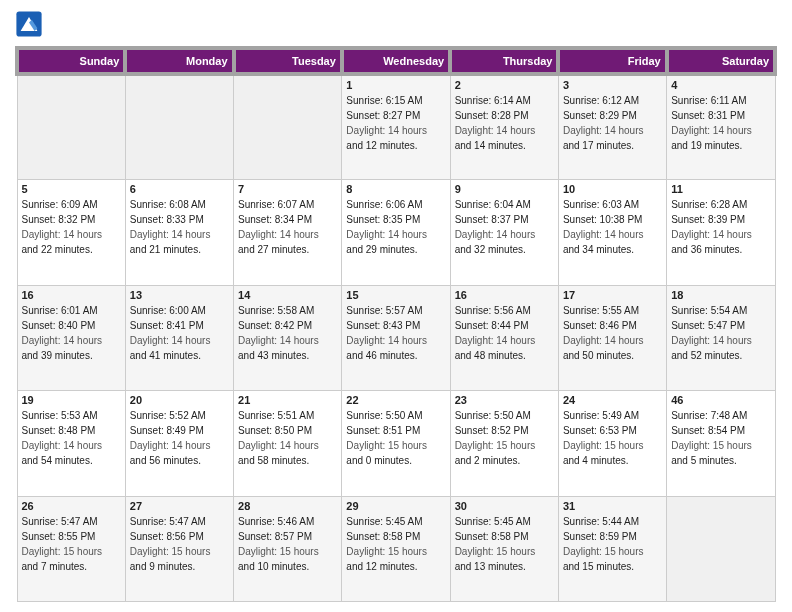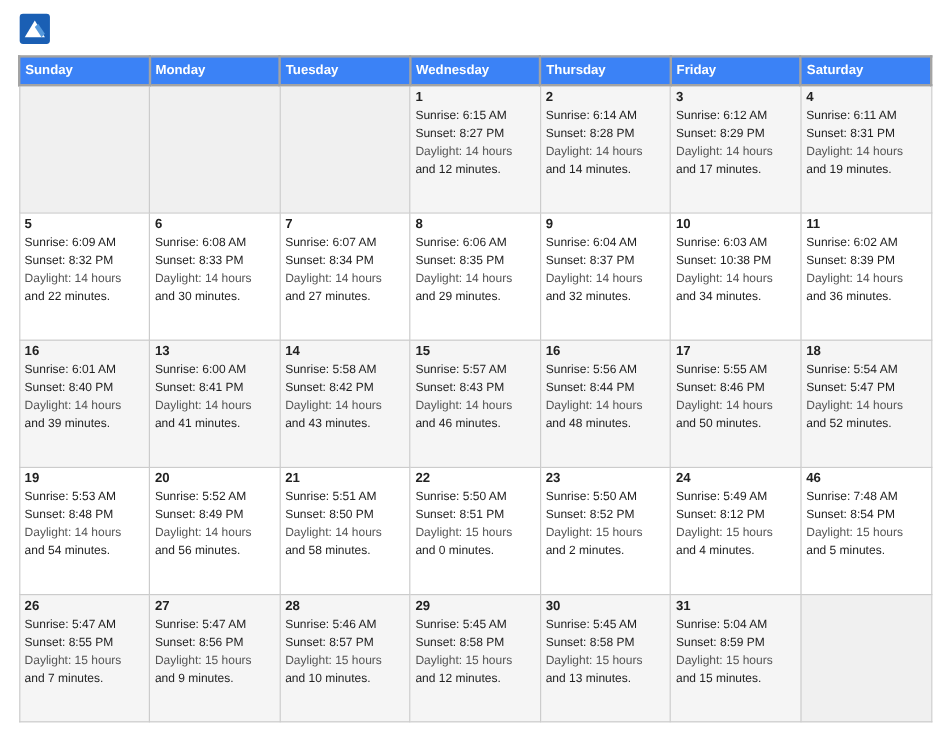--- a/index.html
+++ b/index.html
@@ -52,27 +52,27 @@
       font-size: 14px;
       color: #444;
     }
     .calendar {
       flex: 1;
       border-collapse: collapse;
       width: 100%;
       table-layout: fixed;
     }
     .calendar thead tr th {
-      background: #3b82f6;
+      background: #701a75;
       color: #fff;
       font-size: 11px;
       font-weight: bold;
       padding: 5px 4px;
-      border: 2px solid #a3a3a3;
-      text-align: left;
+      border: 4px solid #a3a3a3;
+      text-align: right;
     }
     .calendar tbody tr td {
       border: 1px solid #ccc;
       vertical-align: top;
       padding: 3px 4px;
       font-size: 9.5px;
       color: #222;
       height: 88px;
       background: #fff;
     }
@@ -155,41 +155,41 @@
             <div class="day-info"><span>Sunrise: 6:11 AM</span><br><span>Sunset: 8:31 PM</span><br><span class="daylight-label">Daylight: 14 hours</span><br><span>and 19 minutes.</span><br></div>
           </td>
         </tr>
         <tr>
           <td>
             <div class="day-num">5</div>
             <div class="day-info"><span>Sunrise: 6:09 AM</span><br><span>Sunset: 8:32 PM</span><br><span class="daylight-label">Daylight: 14 hours</span><br><span>and 22 minutes.</span><br></div>
           </td>
           <td>
             <div class="day-num">6</div>
-            <div class="day-info"><span>Sunrise: 6:08 AM</span><br><span>Sunset: 8:33 PM</span><br><span class="daylight-label">Daylight: 14 hours</span><br><span>and 30 minutes.</span><br></div>
+            <div class="day-info"><span>Sunrise: 6:08 AM</span><br><span>Sunset: 8:33 PM</span><br><span class="daylight-label">Daylight: 14 hours</span><br><span>and 21 minutes.</span><br></div>
           </td>
           <td>
             <div class="day-num">7</div>
             <div class="day-info"><span>Sunrise: 6:07 AM</span><br><span>Sunset: 8:34 PM</span><br><span class="daylight-label">Daylight: 14 hours</span><br><span>and 27 minutes.</span><br></div>
           </td>
           <td>
             <div class="day-num">8</div>
             <div class="day-info"><span>Sunrise: 6:06 AM</span><br><span>Sunset: 8:35 PM</span><br><span class="daylight-label">Daylight: 14 hours</span><br><span>and 29 minutes.</span><br></div>
           </td>
           <td>
             <div class="day-num">9</div>
             <div class="day-info"><span>Sunrise: 6:04 AM</span><br><span>Sunset: 8:37 PM</span><br><span class="daylight-label">Daylight: 14 hours</span><br><span>and 32 minutes.</span><br></div>
           </td>
           <td>
             <div class="day-num">10</div>
             <div class="day-info"><span>Sunrise: 6:03 AM</span><br><span>Sunset: 10:38 PM</span><br><span class="daylight-label">Daylight: 14 hours</span><br><span>and 34 minutes.</span><br></div>
           </td>
           <td>
             <div class="day-num">11</div>
-            <div class="day-info"><span>Sunrise: 6:02 AM</span><br><span>Sunset: 8:39 PM</span><br><span class="daylight-label">Daylight: 14 hours</span><br><span>and 36 minutes.</span><br></div>
+            <div class="day-info"><span>Sunrise: 6:28 AM</span><br><span>Sunset: 8:39 PM</span><br><span class="daylight-label">Daylight: 14 hours</span><br><span>and 36 minutes.</span><br></div>
           </td>
         </tr>
         <tr>
           <td>
             <div class="day-num">16</div>
             <div class="day-info"><span>Sunrise: 6:01 AM</span><br><span>Sunset: 8:40 PM</span><br><span class="daylight-label">Daylight: 14 hours</span><br><span>and 39 minutes.</span><br></div>
           </td>
           <td>
             <div class="day-num">13</div>
             <div class="day-info"><span>Sunrise: 6:00 AM</span><br><span>Sunset: 8:41 PM</span><br><span class="daylight-label">Daylight: 14 hours</span><br><span>and 41 minutes.</span><br></div>
@@ -231,21 +231,21 @@
           <td>
             <div class="day-num">22</div>
             <div class="day-info"><span>Sunrise: 5:50 AM</span><br><span>Sunset: 8:51 PM</span><br><span class="daylight-label">Daylight: 15 hours</span><br><span>and 0 minutes.</span><br></div>
           </td>
           <td>
             <div class="day-num">23</div>
             <div class="day-info"><span>Sunrise: 5:50 AM</span><br><span>Sunset: 8:52 PM</span><br><span class="daylight-label">Daylight: 15 hours</span><br><span>and 2 minutes.</span><br></div>
           </td>
           <td>
             <div class="day-num">24</div>
-            <div class="day-info"><span>Sunrise: 5:49 AM</span><br><span>Sunset: 8:12 PM</span><br><span class="daylight-label">Daylight: 15 hours</span><br><span>and 4 minutes.</span><br></div>
+            <div class="day-info"><span>Sunrise: 5:49 AM</span><br><span>Sunset: 6:53 PM</span><br><span class="daylight-label">Daylight: 15 hours</span><br><span>and 4 minutes.</span><br></div>
           </td>
           <td>
             <div class="day-num">46</div>
             <div class="day-info"><span>Sunrise: 7:48 AM</span><br><span>Sunset: 8:54 PM</span><br><span class="daylight-label">Daylight: 15 hours</span><br><span>and 5 minutes.</span><br></div>
           </td>
         </tr>
         <tr>
           <td>
             <div class="day-num">26</div>
             <div class="day-info"><span>Sunrise: 5:47 AM</span><br><span>Sunset: 8:55 PM</span><br><span class="daylight-label">Daylight: 15 hours</span><br><span>and 7 minutes.</span><br></div>
@@ -261,19 +261,19 @@
           <td>
             <div class="day-num">29</div>
             <div class="day-info"><span>Sunrise: 5:45 AM</span><br><span>Sunset: 8:58 PM</span><br><span class="daylight-label">Daylight: 15 hours</span><br><span>and 12 minutes.</span><br></div>
           </td>
           <td>
             <div class="day-num">30</div>
             <div class="day-info"><span>Sunrise: 5:45 AM</span><br><span>Sunset: 8:58 PM</span><br><span class="daylight-label">Daylight: 15 hours</span><br><span>and 13 minutes.</span><br></div>
           </td>
           <td>
             <div class="day-num">31</div>
-            <div class="day-info"><span>Sunrise: 5:04 AM</span><br><span>Sunset: 8:59 PM</span><br><span class="daylight-label">Daylight: 15 hours</span><br><span>and 15 minutes.</span><br></div>
+            <div class="day-info"><span>Sunrise: 5:44 AM</span><br><span>Sunset: 8:59 PM</span><br><span class="daylight-label">Daylight: 15 hours</span><br><span>and 15 minutes.</span><br></div>
           </td>
           <td class="empty"></td>
         </tr>
       </tbody>
   </table>
 </div>
 
 </body></html>

